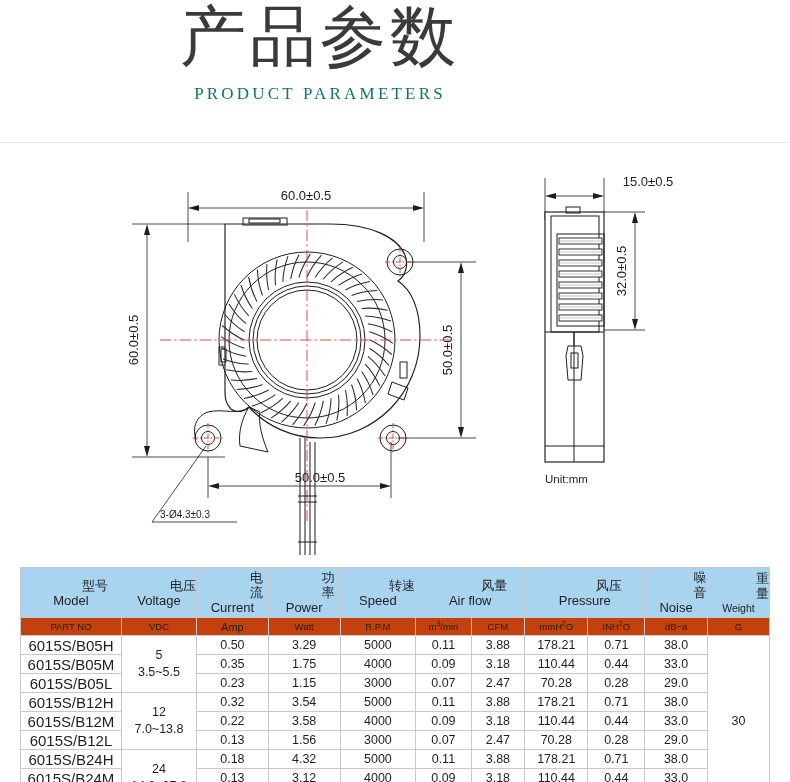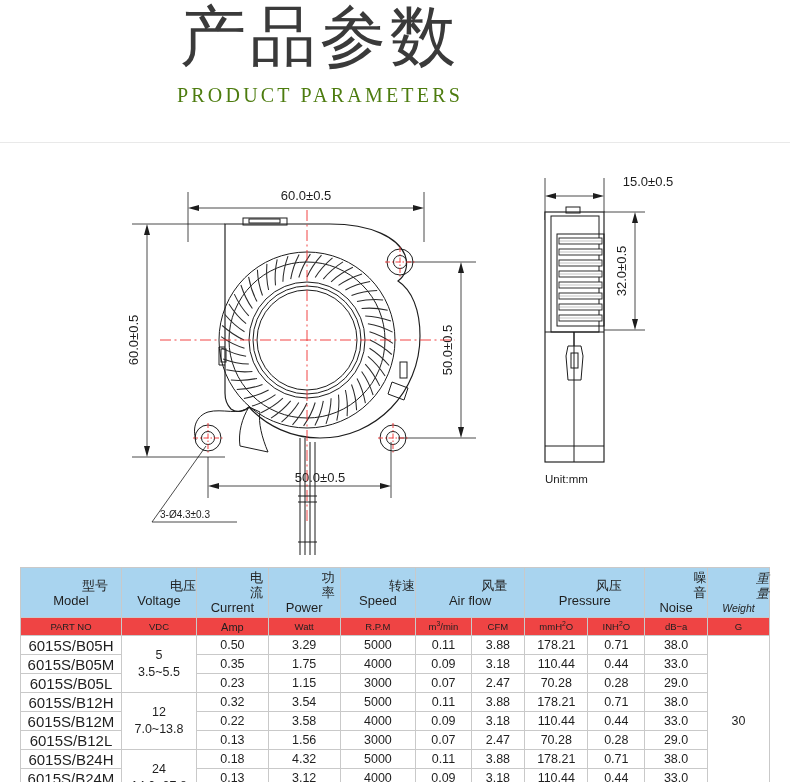--- a/index.html
+++ b/index.html
@@ -16,21 +16,21 @@
     position: absolute; left: 0; top: 0; width: 640px; height: 146px;
     display: flex; flex-direction: column; align-items: center; justify-content: flex-start;
   }
   .title-cn {
     font-size: 66px; line-height: 1.0; letter-spacing: 4px;
     color: #3a3a3a; font-weight: 400; margin-top: 4px;
     font-family: "DejaVu Sans", "Liberation Sans", sans-serif;
   }
   .title-en {
     font-family: "Liberation Serif", "DejaVu Serif", serif;
-    font-size: 20px; letter-spacing: 3.2px; color: #4d7c0f;
+    font-size: 17px; letter-spacing: 3.2px; color: #0f766e;
     margin-top: 14px; font-weight: 400;
   }
   .title-rule {
     position: absolute; left: 0; top: 142px; width: 790px; height: 1px;
     background: #e9e9e9;
   }
 
   
   .drawings {
     position: absolute; left: 0; top: 150px; width: 790px; height: 410px;
@@ -61,39 +61,39 @@
   table.spec {
     border-collapse: collapse; width: 750px;
     font-family: "Liberation Sans", sans-serif;
   }
   table.spec td, table.spec th {
     border: 1px solid #c9c9c9;
     text-align: center; vertical-align: middle;
     color: #1f1f1f; font-weight: 400;
   }
   .hdr1 td { background:#a9d4ef; height: 34px; padding: 2px 0; }
-  .hdr2 td { background:#ef4444; height: 18px; }
+  .hdr2 td { background:#c2410c; height: 18px; }
   .h-cn { font-size: 13px; line-height: 15px; display:block;
           font-family:"DejaVu Sans","Liberation Sans",sans-serif;margin-left:48px; }
   .h-en { font-size: 13px; line-height: 15px; display:block; }
   .h-en-sm { font-size: 10.5px; line-height: 14px; display:block; }
   .u-txt { font-size: 11px; margin-top: 29px; }
   .u-txt-sm { font-size: 9.5px; }
   .drow td { height: 19px; font-size: 12.5px; background:#ffffff; }
   .drow td.model { font-size: 15px; }
   .volt-cell { font-size: 12.5px; line-height: 17px; }
   .weight-cell { font-size: 12.5px; }
   sup { font-size: 0.72em; vertical-align: super; }
 
   
   .c-model{width:108px;} .c-volt{width:82px;} .c-cur{width:77px;}
   .c-pow{width:77px;} .c-spd{width:83px;}
   .c-af1{width:67px;} .c-af2{width:67px;}
   .c-pr1{width:76px;} .c-pr2{width:72px;}
-  .c-noise{width:63px;} .c-wt{width:48px;font-style:italic;}
+  .c-noise{width:63px;} .c-wt{width:48px;}
 </style>
 </head>
 <body>
 
 <div class="page">
 
   <div class="title-block">
     <div class="title-cn">产品参数</div>
     <div class="title-en">PRODUCT  PARAMETERS</div>
   </div>

